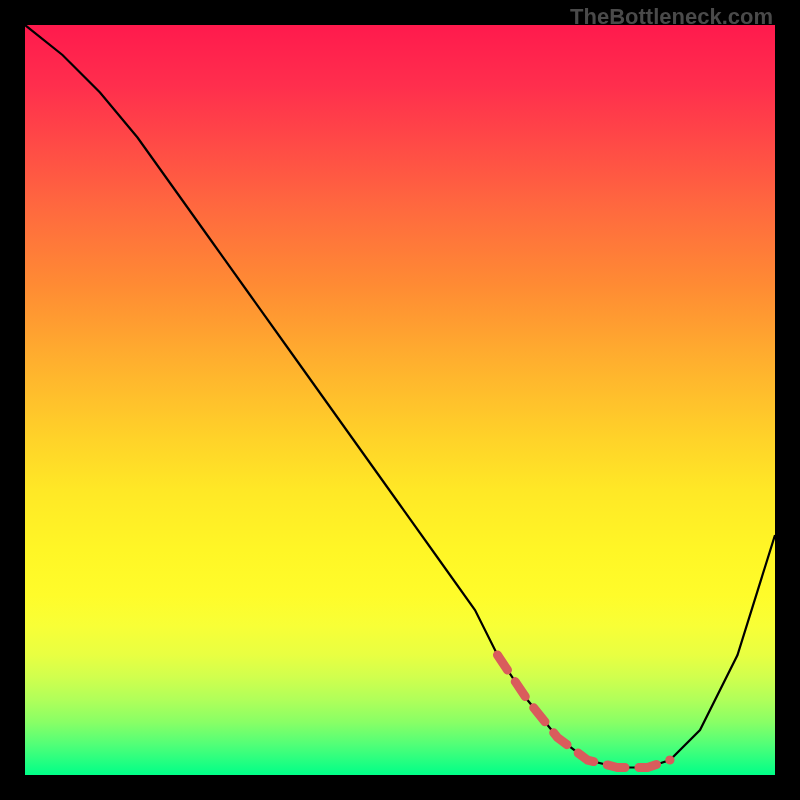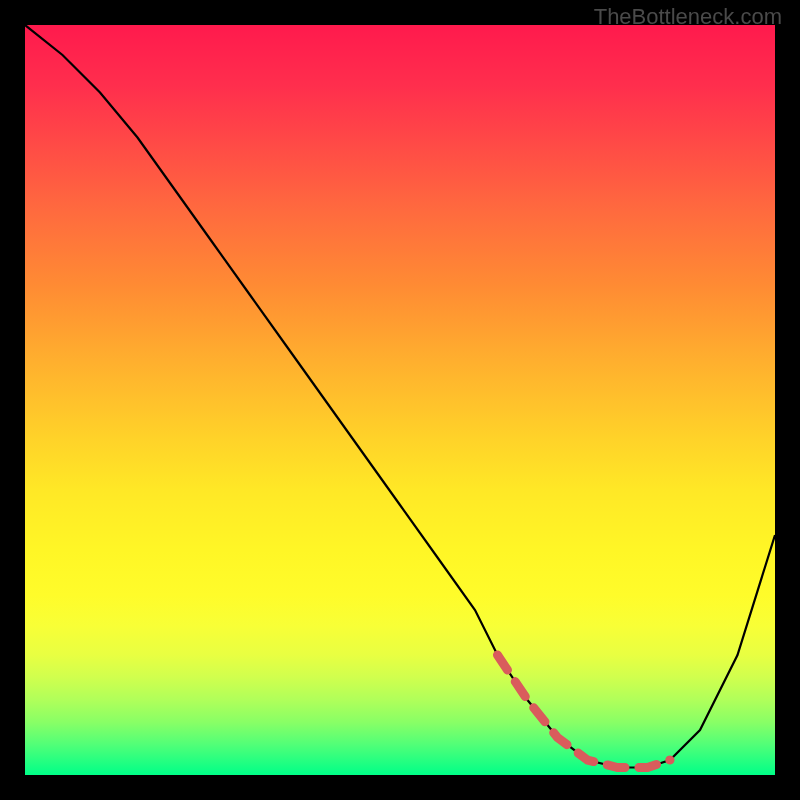--- a/index.html
+++ b/index.html
@@ -6,24 +6,24 @@
   body {
     width: 800px;
     height: 800px;
     background: #000;
     position: relative;
     font-family: Arial, sans-serif;
   }
   .watermark {
     position: absolute;
     top: 4px;
-    right: 18px;
+    right: 27px;
     color: #4a4a4a;
     font-size: 22px;
-    font-weight: 400;
+    font-weight: 700;
     z-index: 10;
   }
   .plot-area {
     position: absolute;
     left: 25px;
     top: 25px;
     width: 750px;
     height: 750px;
   }
   .gradient-bg {

